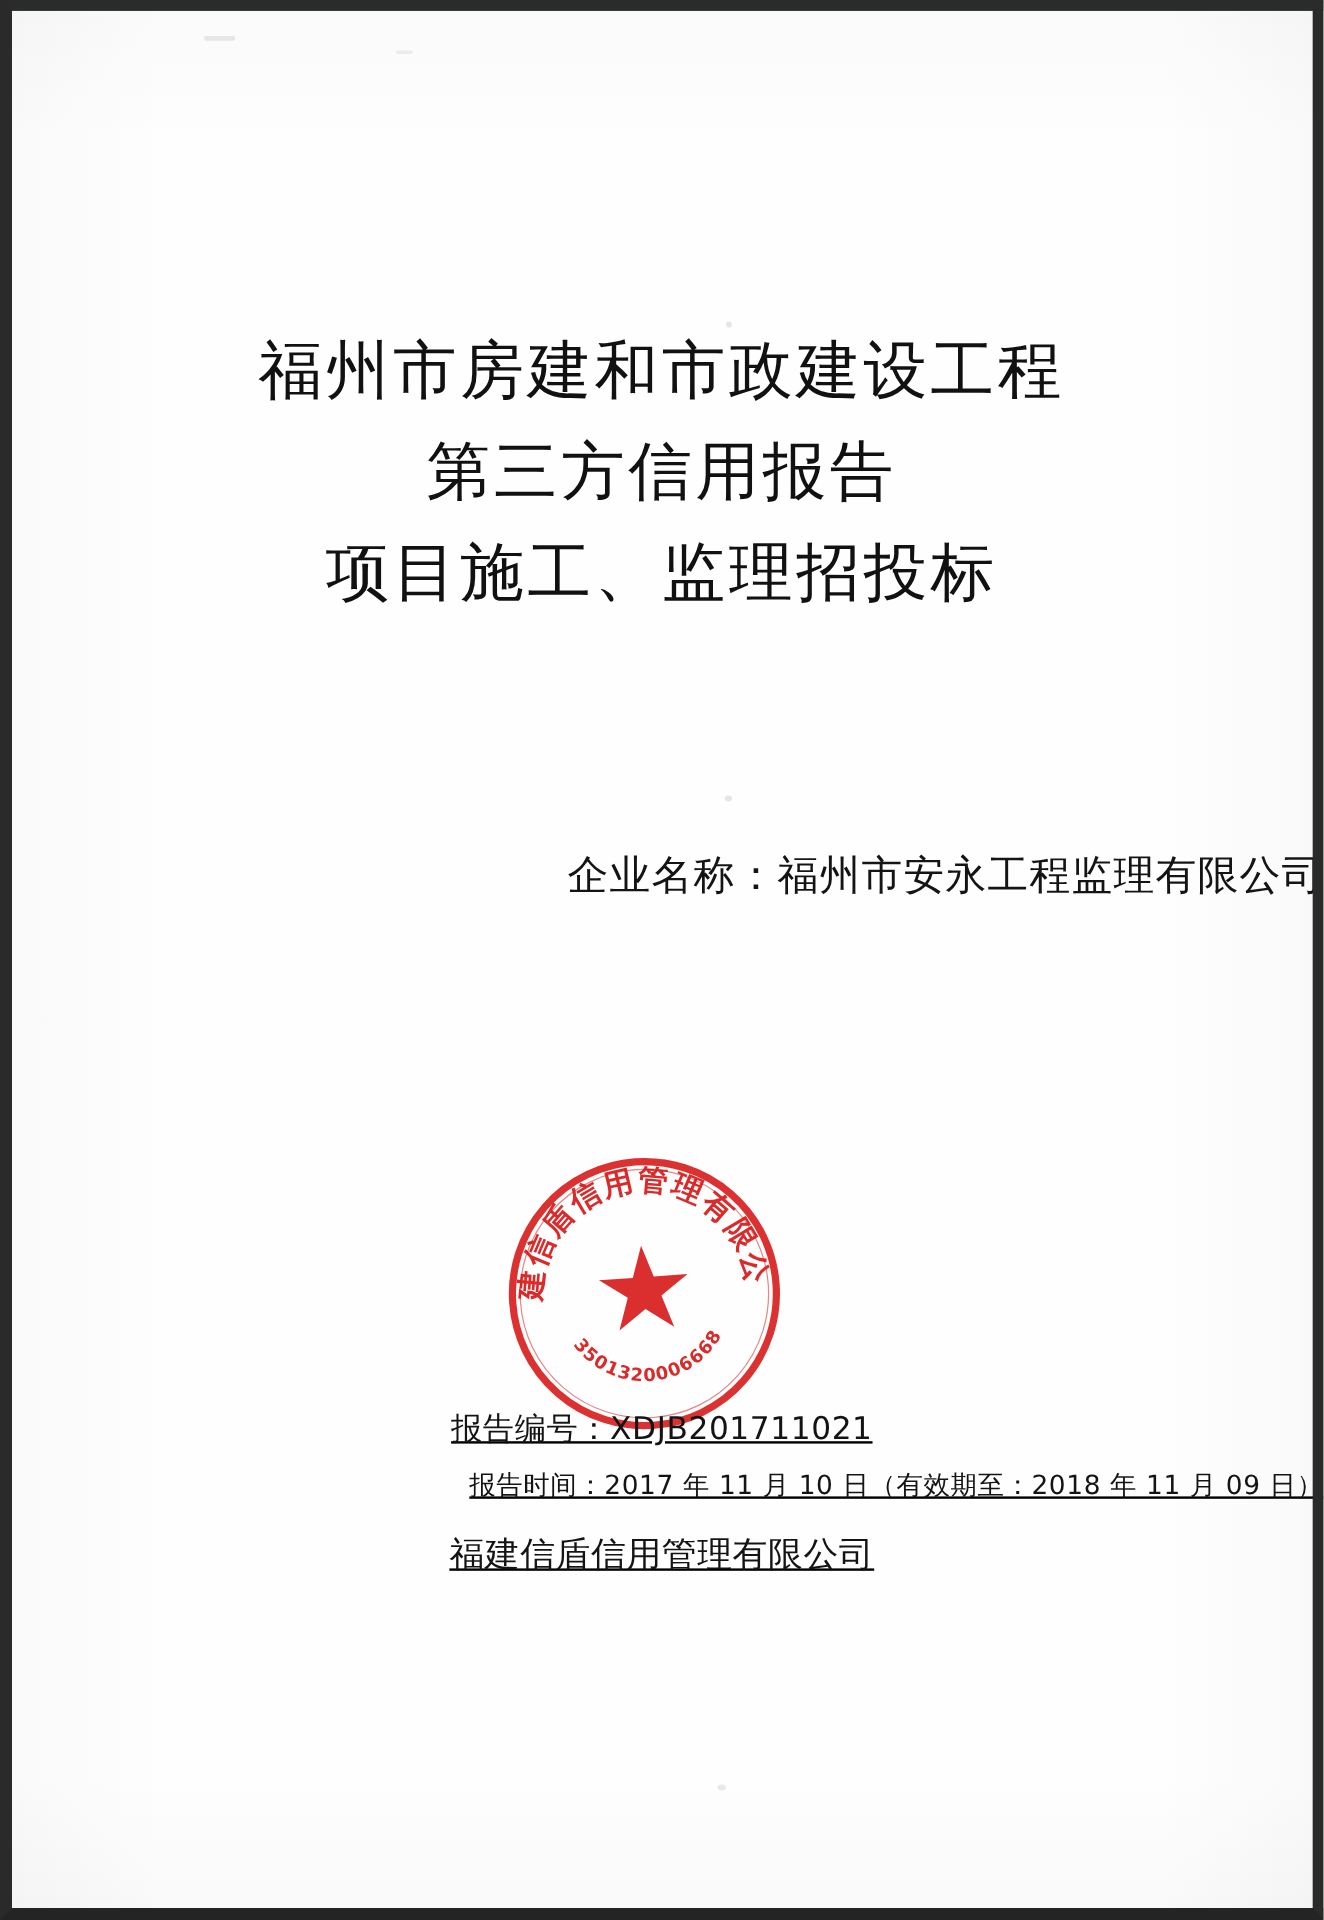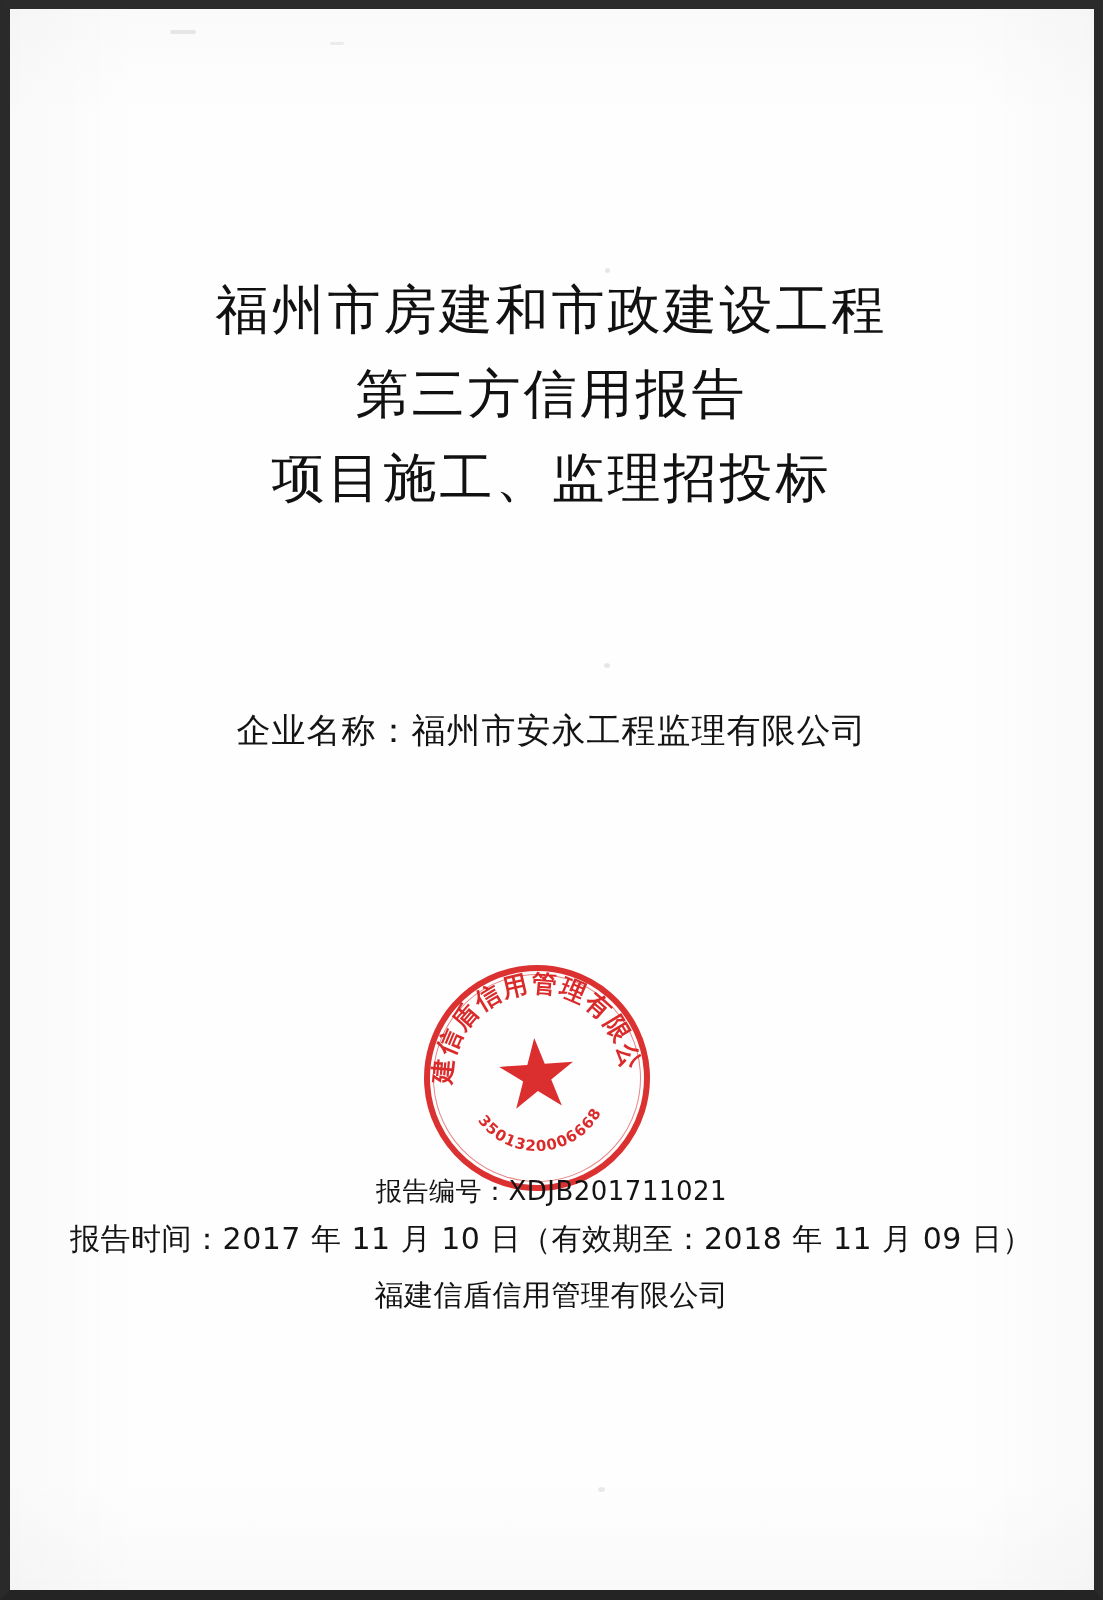--- a/index.html
+++ b/index.html
@@ -62,21 +62,21 @@
     color: #111111;
     font-weight: 500;
     font-family: "DejaVu Sans", "Liberation Sans", sans-serif;
   }
 
   .info-block {
     position: absolute;
     left: 0;
     top: 703px;
     width: 1103px;
-    text-align: center;
+    text-align: right;
   }
   .info-line {
     font-size: 34px;
     line-height: 54px;
     color: #141414;
     letter-spacing: 1px;
     font-family: "DejaVu Sans", "Liberation Sans", sans-serif;
   }
 
   
@@ -131,30 +131,31 @@
     font-weight: bold;
     opacity: 0.95;
   }
 
   .footer-block {
     position: absolute;
     left: 0;
     top: 1168px;
     width: 1103px;
     text-align: center;
+    text-decoration: underline;
   }
   .footer-line {
     font-size: 27px;
     line-height: 47px;
     color: #141414;
     letter-spacing: 0.5px;
     font-family: "DejaVu Sans", "Liberation Sans", sans-serif;
   }
   .footer-line.report-no { font-size: 26px; }
-  .footer-line.report-date { font-size: 30px; }
+  .footer-line.report-date { font-size: 22px; text-align: right; }
   .footer-line.issuer { font-size: 29px; margin-top: 10px; }
 </style>
 </head>
 <body>
 
 <div class="page">
 
   <div class="paper"></div>
 
   <div class="speck" style="left:170px; top:30px; width:26px; height:4px; border-radius:2px; opacity:.45;"></div>

